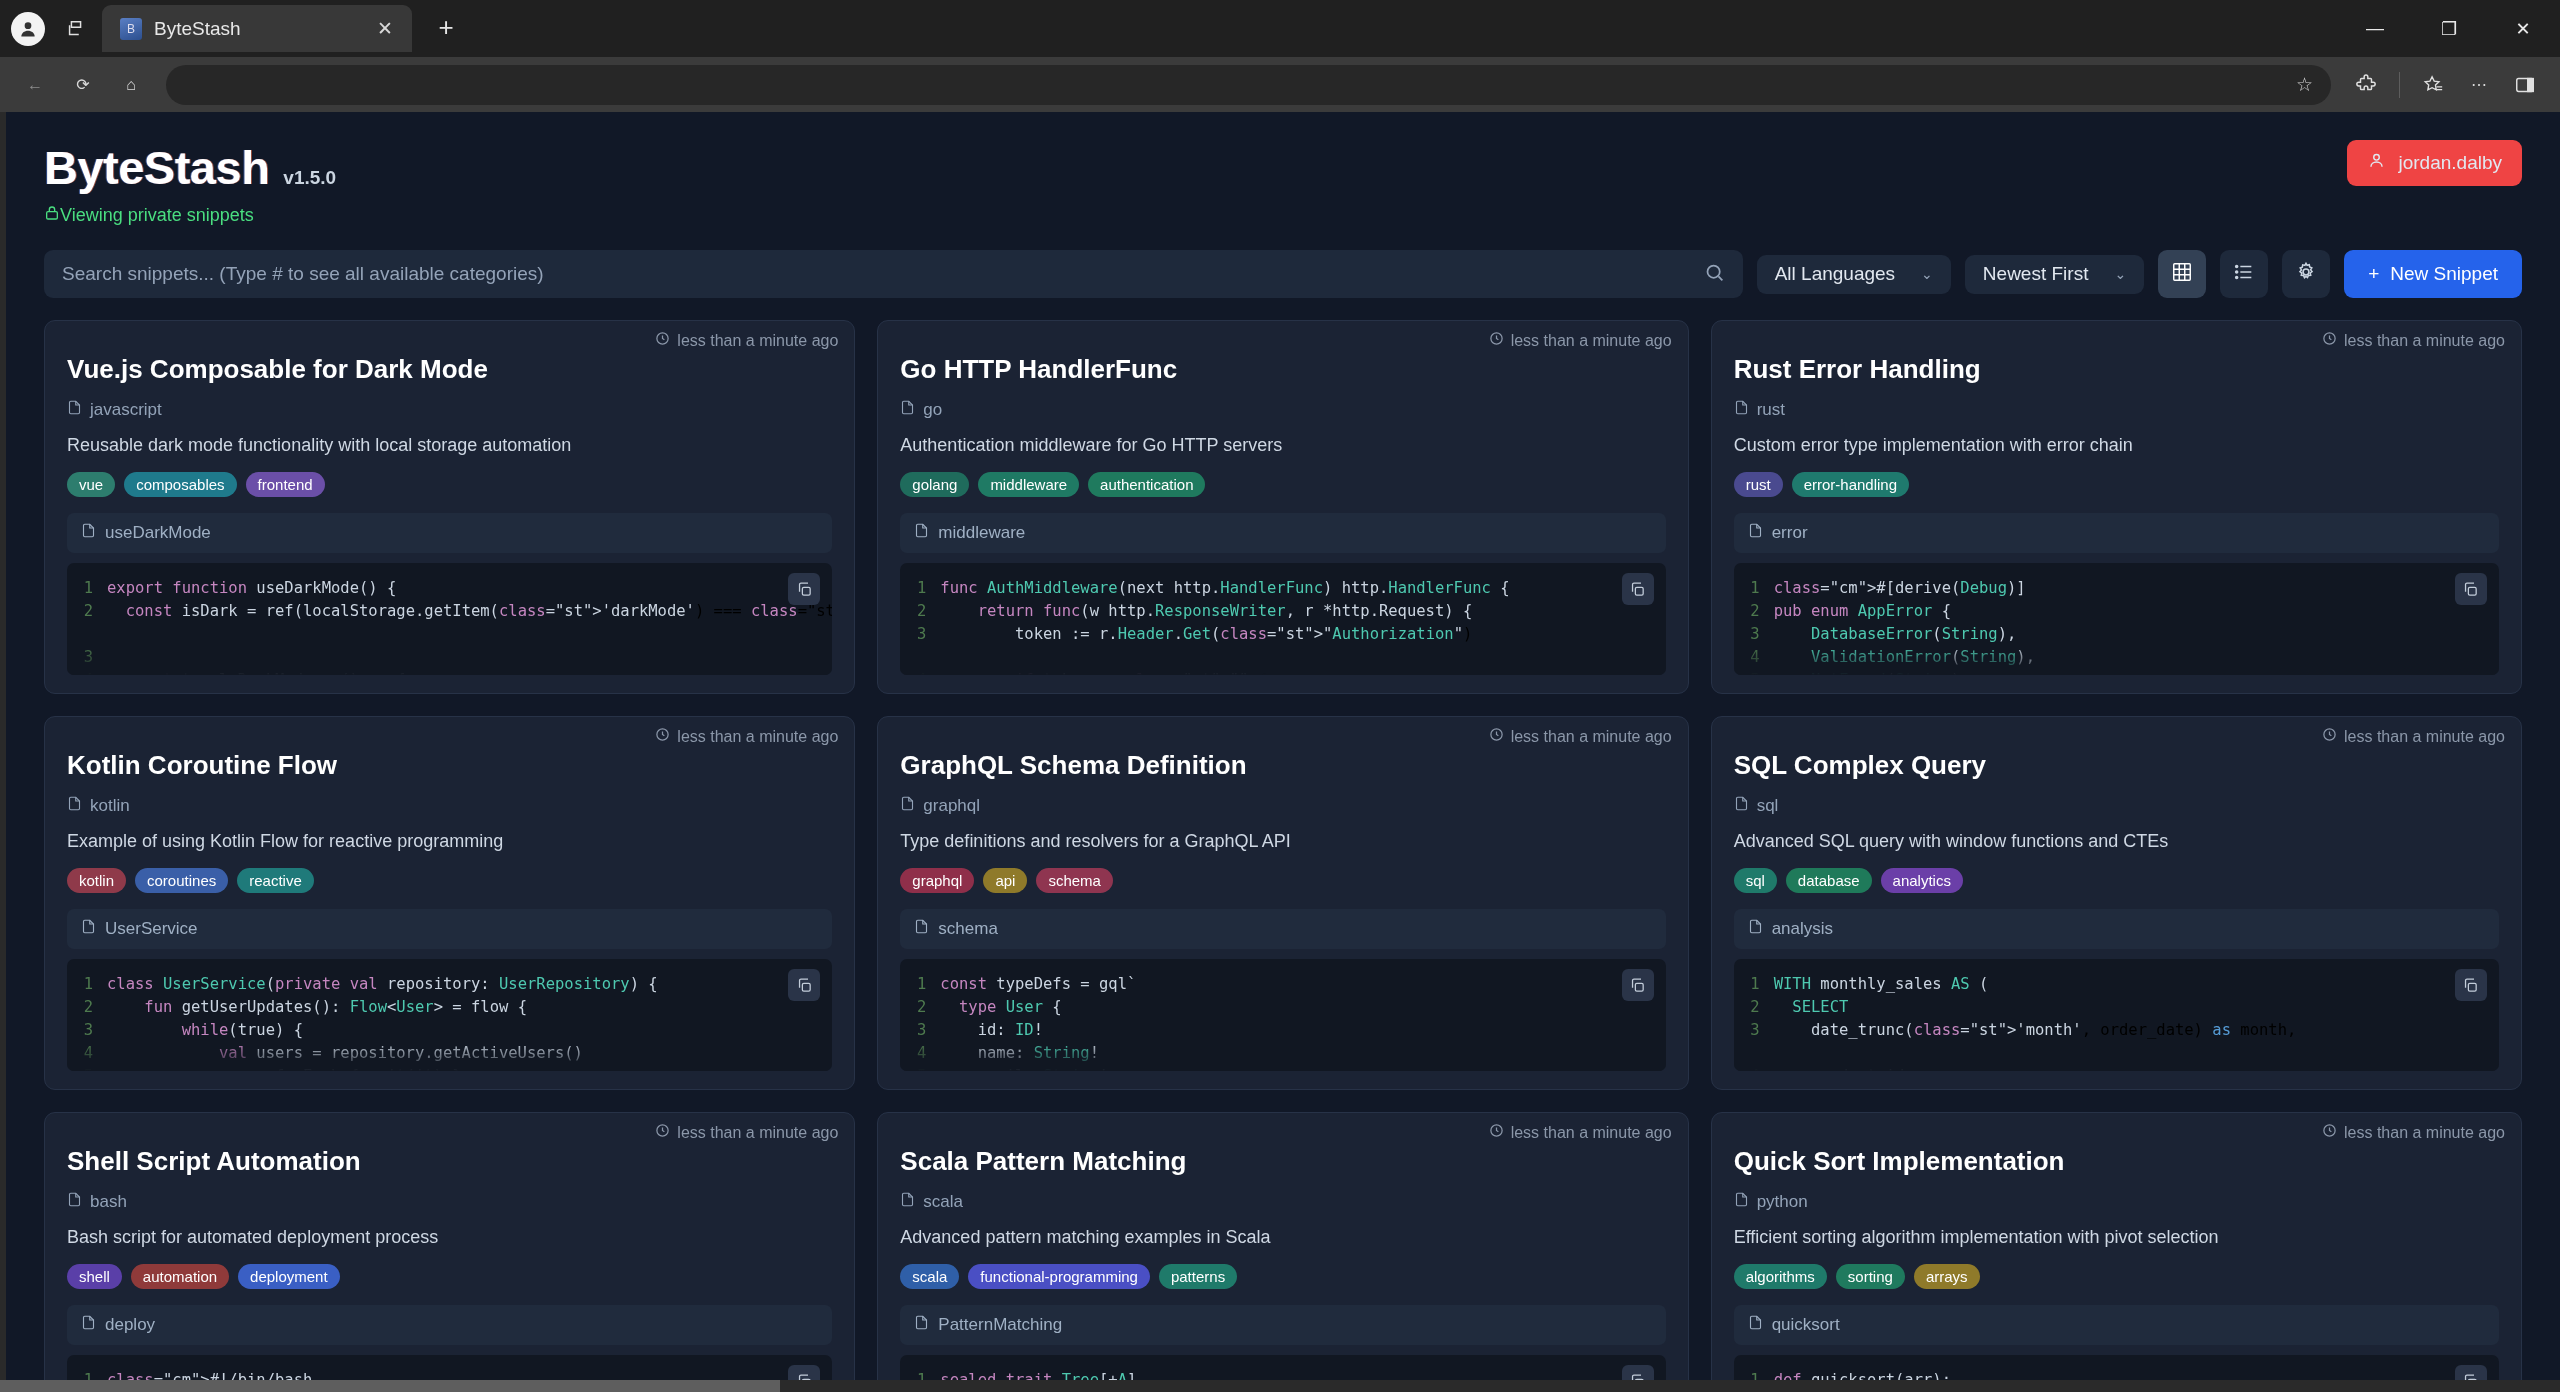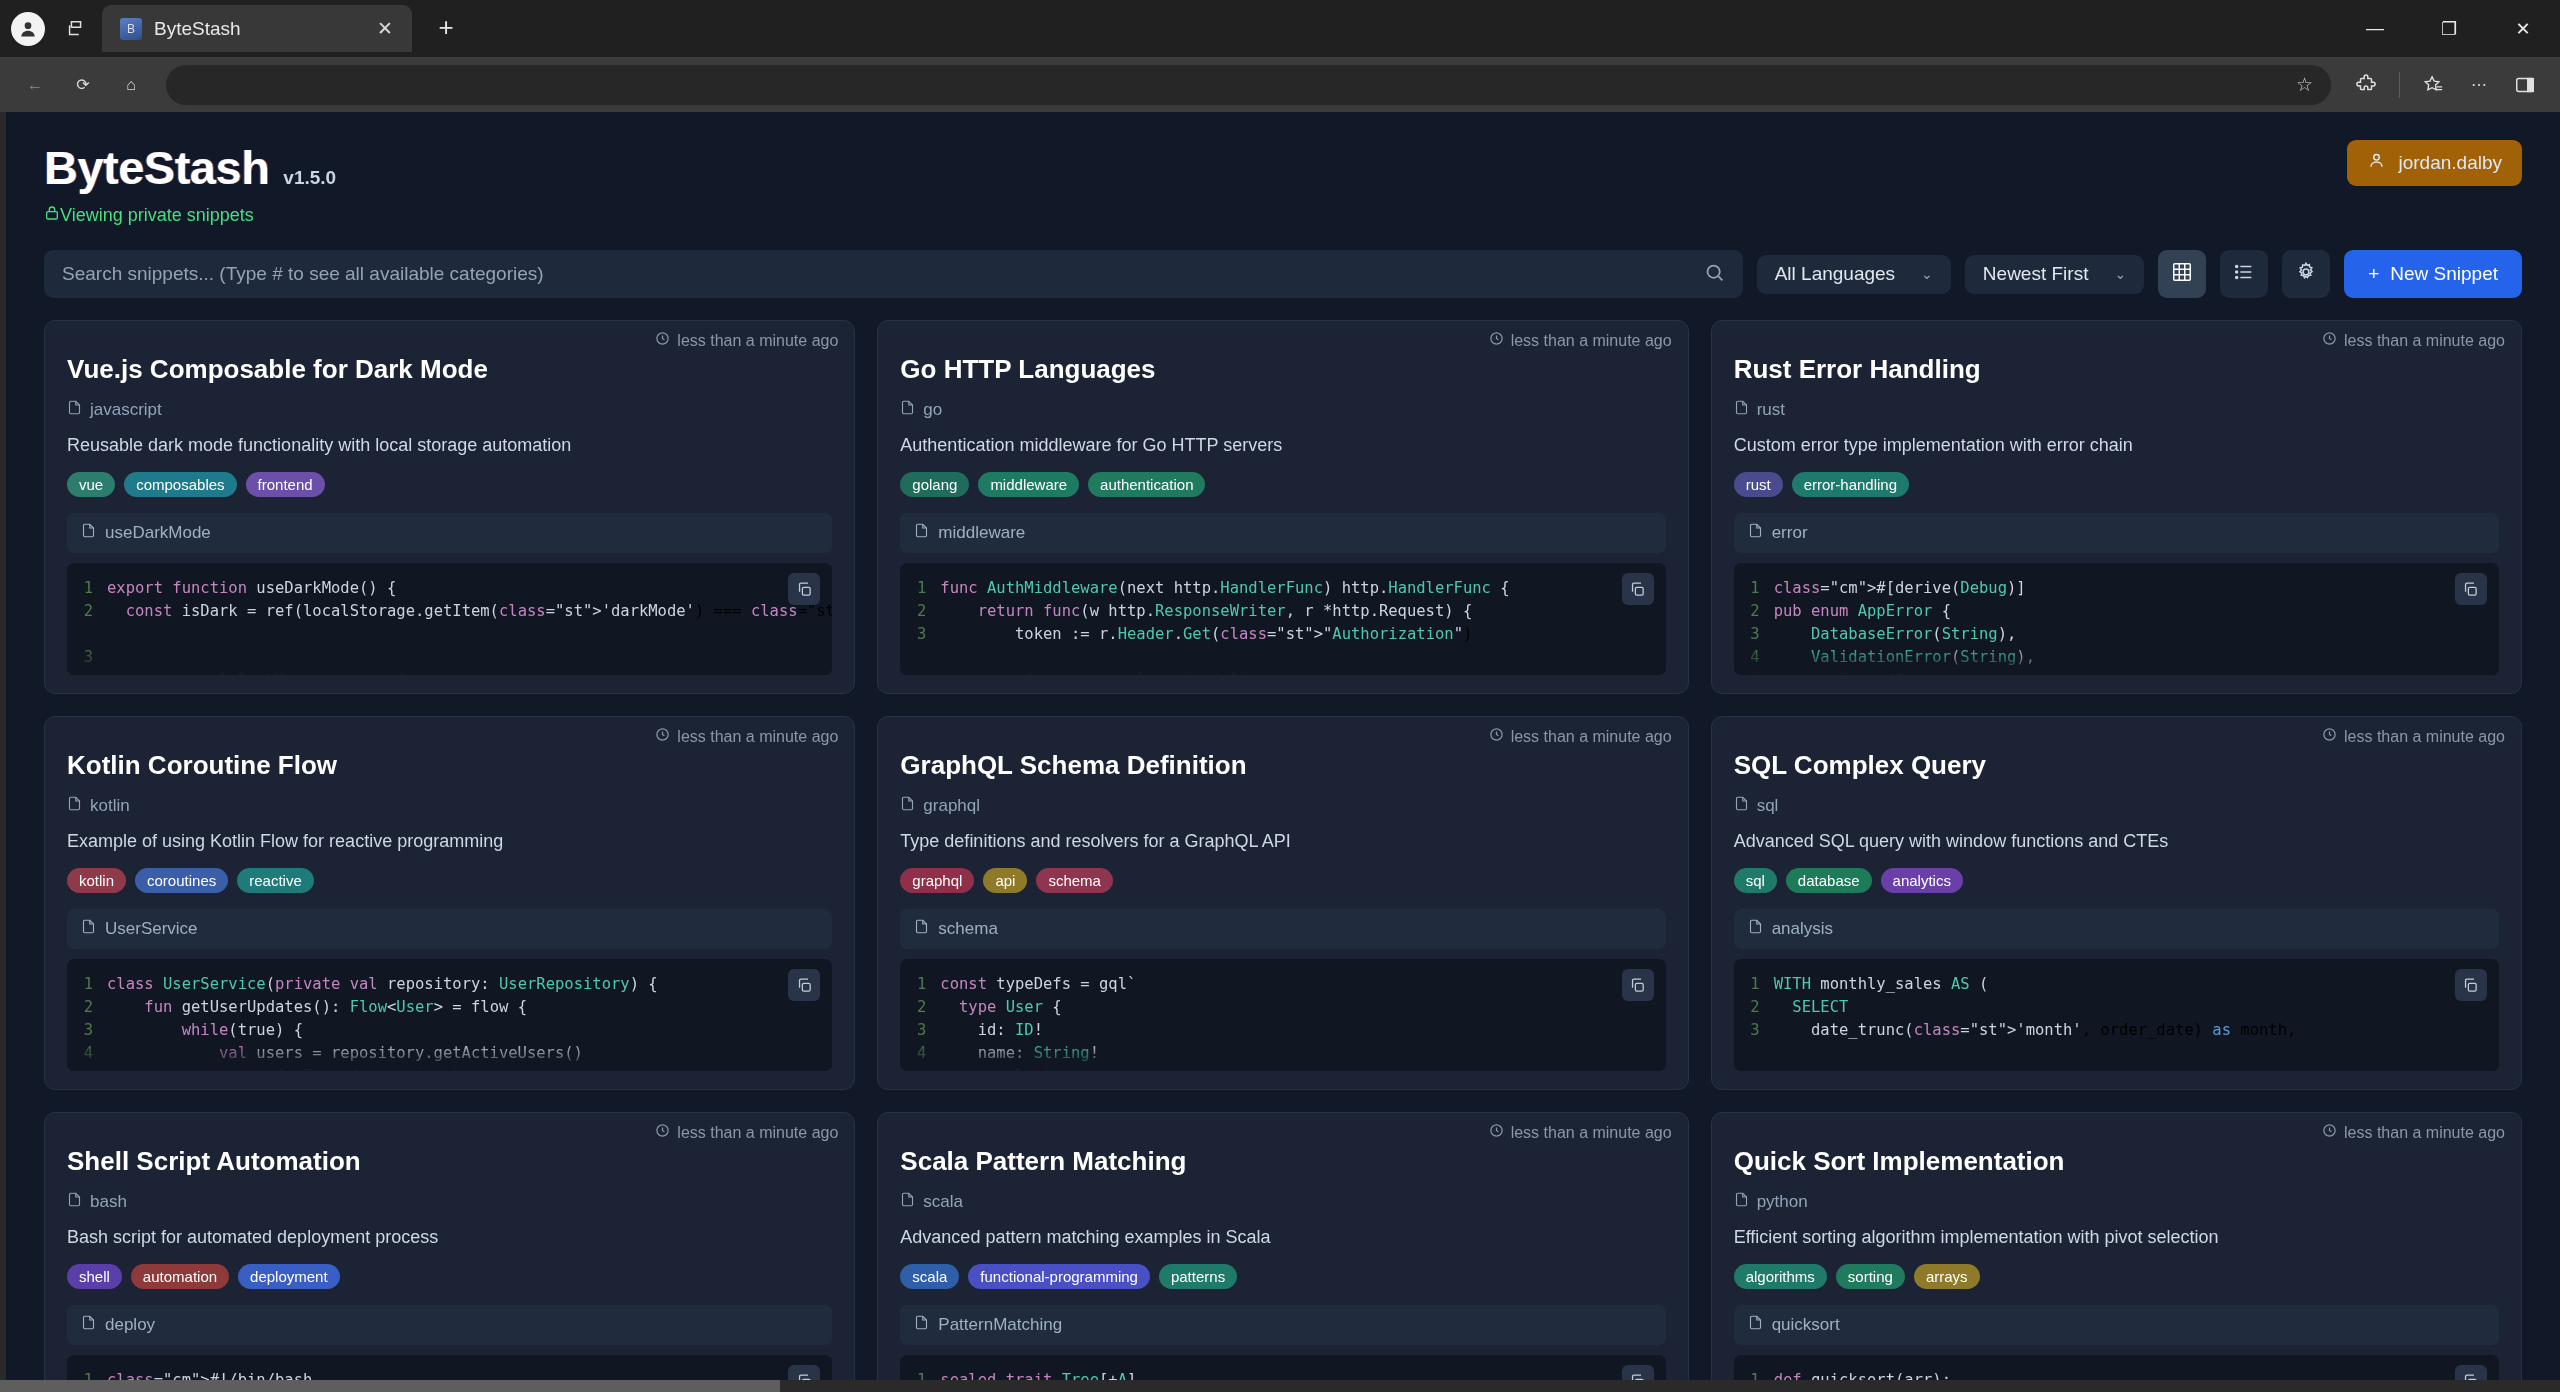--- a/index.html
+++ b/index.html
@@ -64,21 +64,21 @@
   }
   .app-header { padding-top: 28px; display: flex; align-items: flex-start; }
   .brand-row { display: flex; align-items: baseline; gap: 14px; }
   .brand {
     font-size: 47px; font-weight: bold; color: #ffffff; letter-spacing: -0.5px;
     text-shadow: 1px 0 0 rgba(255,120,80,0.55), -1px 0 0 rgba(90,140,255,0.45);
   }
   .brand-version { font-size: 19px; color: #cbd5e1; font-weight: bold; }
   .private-row { display: flex; align-items: center; gap: 0; margin-top: 10px; color: #4ade80; font-size: 18px; }
   .user-chip {
-    margin-left: auto; background: #a16207; border-radius: 9px; padding: 11px 20px;
+    margin-left: auto; background: #ef4444; border-radius: 9px; padding: 11px 20px;
     display: flex; align-items: center; gap: 12px; color: #e2e8f0; font-size: 19px;
   }
 
   .toolbar-app { display: flex; align-items: center; gap: 14px; margin-top: 24px; }
   .searchbar {
     flex: 1; height: 48px; background: #1e293b; border-radius: 9px; display: flex; align-items: center;
     padding: 0 18px; position: relative;
   }
   .searchbar .ph { color: #94a3b8; font-size: 19px; }
   .searchbar .s-icon { margin-left: auto; color: #94a3b8; }
@@ -357,21 +357,21 @@
         <span>
           <svg width="15" height="15" viewBox="0 0 24 24" fill="none" stroke="#8b97a9" stroke-width="2">
                 <circle cx="12" cy="12" r="9"></circle>
                 <path d="M12 7v5l3 2"></path>
               </svg>
         </span>
         <span>less than a minute ago</span>
       </div>
     </div>
     <div class="card-body">
-      <div class="card-title">Go HTTP Languages</div>
+      <div class="card-title">Go HTTP HandlerFunc</div>
       <div class="card-lang">
         <span><svg width="15" height="17" viewBox="0 0 24 24" fill="none" stroke="currentColor" stroke-width="1.8">
                 <path d="M14 2H6a2 2 0 0 0-2 2v16a2 2 0 0 0 2 2h12a2 2 0 0 0 2-2V8z"></path>
                 <path d="M14 2v6h6"></path>
               </svg></span>
         <span>go</span>
       </div>
       <div class="card-desc">Authentication middleware for Go HTTP servers</div>
       <div class="tags">
             <span class="tag" style="background:#1f6b5c">golang</span>

